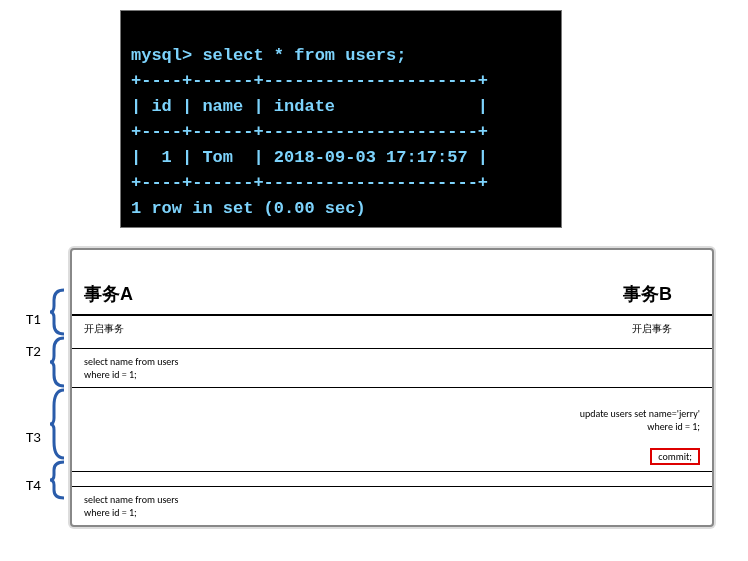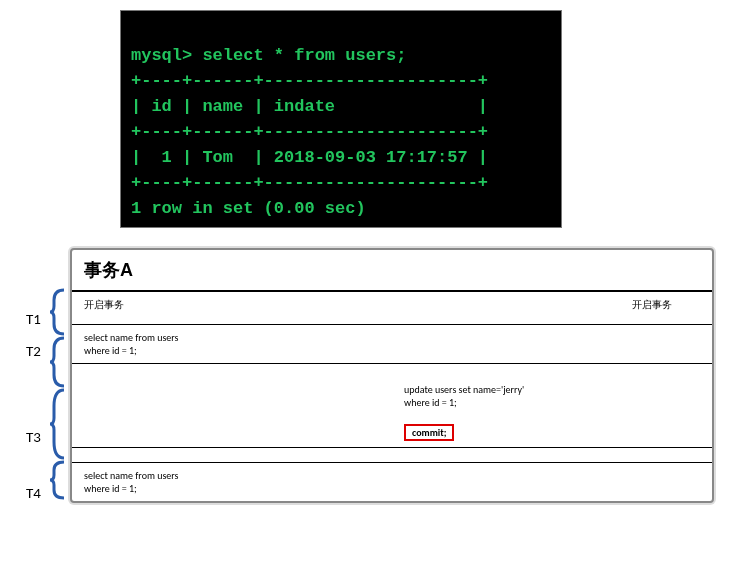--- a/index.html
+++ b/index.html
@@ -5,21 +5,21 @@
   body {
     margin: 0;
     padding: 10px;
     font-family: Arial, "Microsoft YaHei", sans-serif;
     background: #fff;
     width: 748px;
     box-sizing: border-box;
   }
   .terminal {
     background: #000;
-    color: #22c55e;
+    color: #7dd3fc;
     font-family: "Courier New", monospace;
     font-size: 17px;
     font-weight: bold;
     padding: 6px 10px;
     width: 420px;
     margin: 0 0 20px 110px;
     line-height: 1.5;
     white-space: pre;
     border: 1px solid #777;
   }
@@ -36,44 +36,44 @@
     border-radius: 4px;
     background: #fff;
     width: 100%;
     box-shadow: 0 0 0 2px #ddd;
   }
   .tx-header {
     display: flex;
     border-bottom: 2px solid #000;
     font-weight: bold;
     font-size: 18px;
+    margin-top: 24px;
   }
   .tx-header .colA { flex: 1; padding: 8px 12px; }
   .tx-header .colB { flex: 1; padding: 8px 12px; text-align: right; padding-right: 40px; }
 
   .tx-row {
     display: flex;
     border-bottom: 1px solid #000;
     min-height: 32px;
     font-size: 10px;
     font-family: Calibri, Arial, sans-serif;
   }
   .tx-row:last-child { border-bottom: none; }
   .tx-row .colA { flex: 1; padding: 6px 12px; white-space: pre-line; }
-  .tx-row .colB { flex: 1; padding: 6px 12px; white-space: pre-line; }
+  .tx-row .colB { flex: 1; padding: 6px 12px; white-space: pre-line; text-align: right; }
 
   .tx-row.r1 .colA { font-family: "Microsoft YaHei", sans-serif; }
   .tx-row.r1 .colB { font-family: "Microsoft YaHei", sans-serif; text-align: right; padding-right: 40px; }
 
   .highlight-box {
     border: 2px solid #d00;
     display: inline-block;
     padding: 0 6px;
     margin-top: 2px;
-    font-weight: bold;
   }
 
   .time-label {
     position: absolute;
     left: -44px;
     font-size: 15px;
     font-family: Calibri, Arial, sans-serif;
     color: #000;
     text-align: right;
   }
@@ -97,21 +97,21 @@
 <span class="terminal-line">|  1 | Tom  | 2018-09-03 17:17:57 |</span>
 <span class="terminal-line">+----+------+---------------------+</span>
 <span class="terminal-line">1 row in set (0.00 sec)</span>
 </div>
 
 <div class="diagram-wrap">
 
   <div class="time-label" style="top:62px">T1</div>
   <div class="time-label" style="top:94px">T2</div>
   <div class="time-label" style="top:180px">T3</div>
-  <div class="time-label" style="top:236px">T4</div>
+  <div class="time-label" style="top:228px">T4</div>
 
   <div class="brace" style="top:40px">
     <svg width="16" height="48">
         <path d="M14 2 Q4 2 4 12 L4 18 Q4 24 0 24 Q4 24 4 30 L4 36 Q4 46 14 46" stroke="#2a5caa" stroke-width="3" fill="none"></path>
       </svg>
   </div>
   <div class="brace" style="top:88px">
     <svg width="16" height="52">
         <path d="M14 2 Q4 2 4 13 L4 20 Q4 26 0 26 Q4 26 4 32 L4 39 Q4 50 14 50" stroke="#2a5caa" stroke-width="3" fill="none"></path>
       </svg>
@@ -123,20 +123,21 @@
   </div>
   <div class="brace" style="top:212px">
     <svg width="16" height="40">
         <path d="M14 2 Q4 2 4 10 L4 15 Q4 20 0 20 Q4 20 4 25 L4 30 Q4 38 14 38" stroke="#2a5caa" stroke-width="3" fill="none"></path>
       </svg>
   </div>
 
   <div class="tx-table">
     <div class="tx-header">
       <div class="colA">事务A</div>
+      <div class="colB">事务B</div>
     </div>
 
     <div class="tx-row r1">
       <div class="colA">开启事务</div>
       <div class="colB">开启事务</div>
     </div>
 
     <div class="tx-row">
       <div class="colA">select name from users
 where id = 1;</div>

